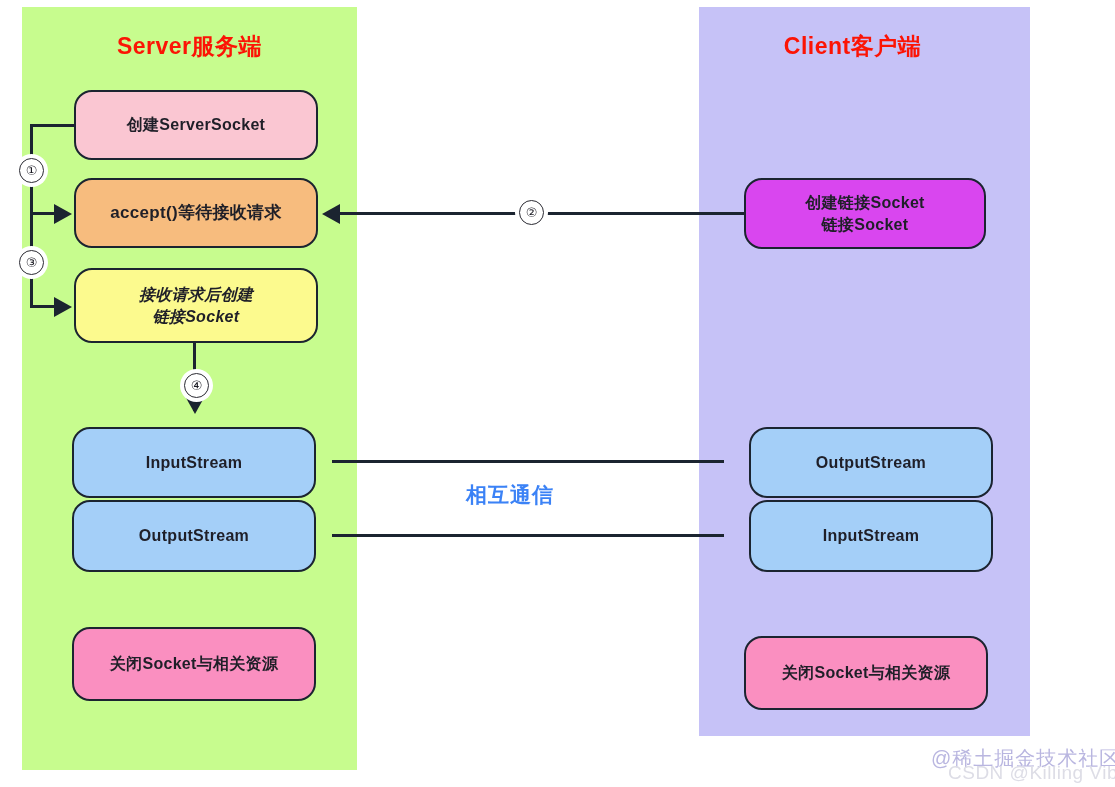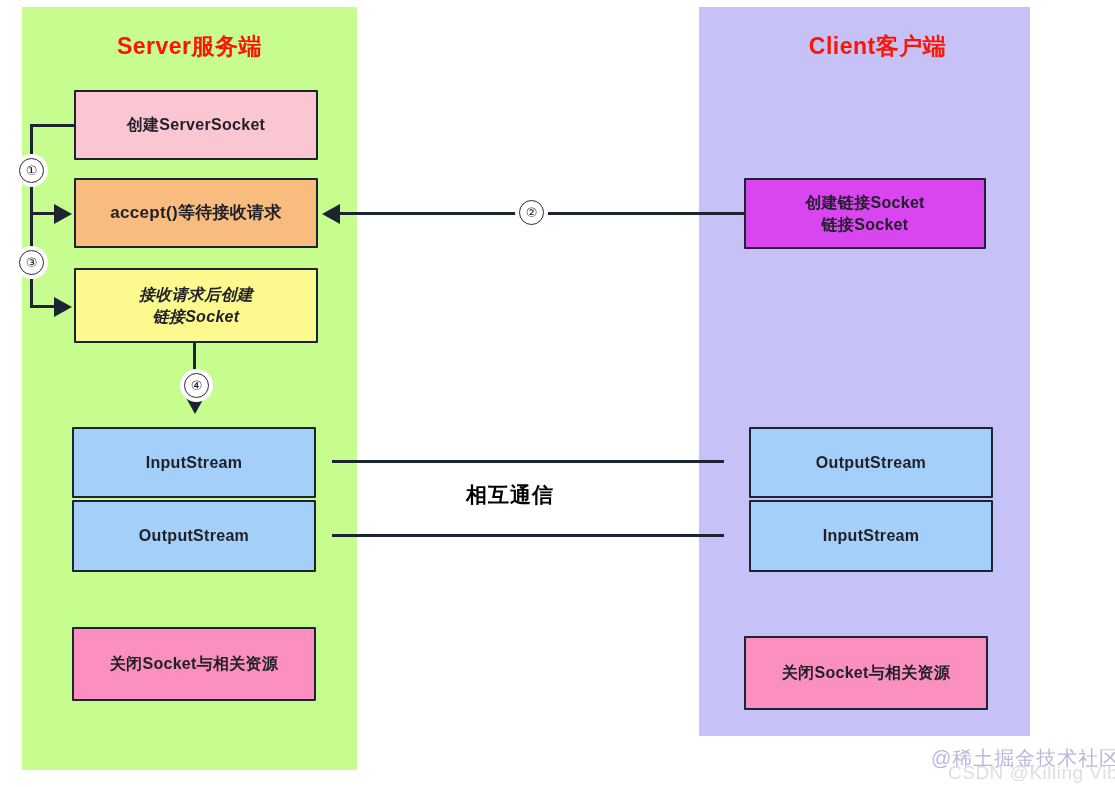--- a/index.html
+++ b/index.html
@@ -18,27 +18,27 @@
   #server-panel{left:22px;top:7px;width:335px;height:763px;background:#c7fc8e;}
   #client-panel{left:699px;top:7px;width:331px;height:729px;background:#c6c2f7;}
 
   
   .panel-title{
     position:absolute;text-align:center;
     color:#fc1405;font-weight:bold;font-size:23px;
     letter-spacing:.5px;white-space:nowrap;
   }
   #server-title{left:22px;top:31px;width:335px;}
-  #client-title{left:712px;top:31px;width:331px;}
+  #client-title{left:687px;top:31px;width:331px;}
 
   
   .node{
     position:absolute;
     border:2.5px solid #1b2430;
-    border-radius:1px;
+    border-radius:18px;
     display:flex;align-items:center;justify-content:center;
     text-align:center;
     font-weight:bold;
     font-size:16px;
     color:#1f1f28;
     line-height:1.35;
     box-sizing:border-box;
     letter-spacing:.3px;
   }
 
@@ -101,21 +101,21 @@
     box-shadow:0 0 0 4px #ffffff;
     line-height:1;
   }
   #step1{left:19px;top:158px;}
   #step3{left:19px;top:250px;}
   #step2{left:519px;top:200px;}
   #step4{left:184px;top:373px;}
 
   
   .caption{
-    position:absolute;color:#000000;font-weight:bold;white-space:nowrap;
+    position:absolute;color:#3b82f6;font-weight:bold;white-space:nowrap;
   }
   #cap-mutual{left:466px;top:481px;font-size:21px;letter-spacing:1px;}
   #cap-close{left:383px;top:659px;font-size:22px;letter-spacing:.5px;}
 
   
   .watermark{position:absolute;white-space:nowrap;font-weight:normal;}
   #wm-juejin{left:931px;top:745px;font-size:20px;color:#b9b6e0;letter-spacing:1px;}
   #wm-csdn{left:948px;top:762px;font-size:19px;color:#dddde6;letter-spacing:.5px;}
 </style>
 </head>

